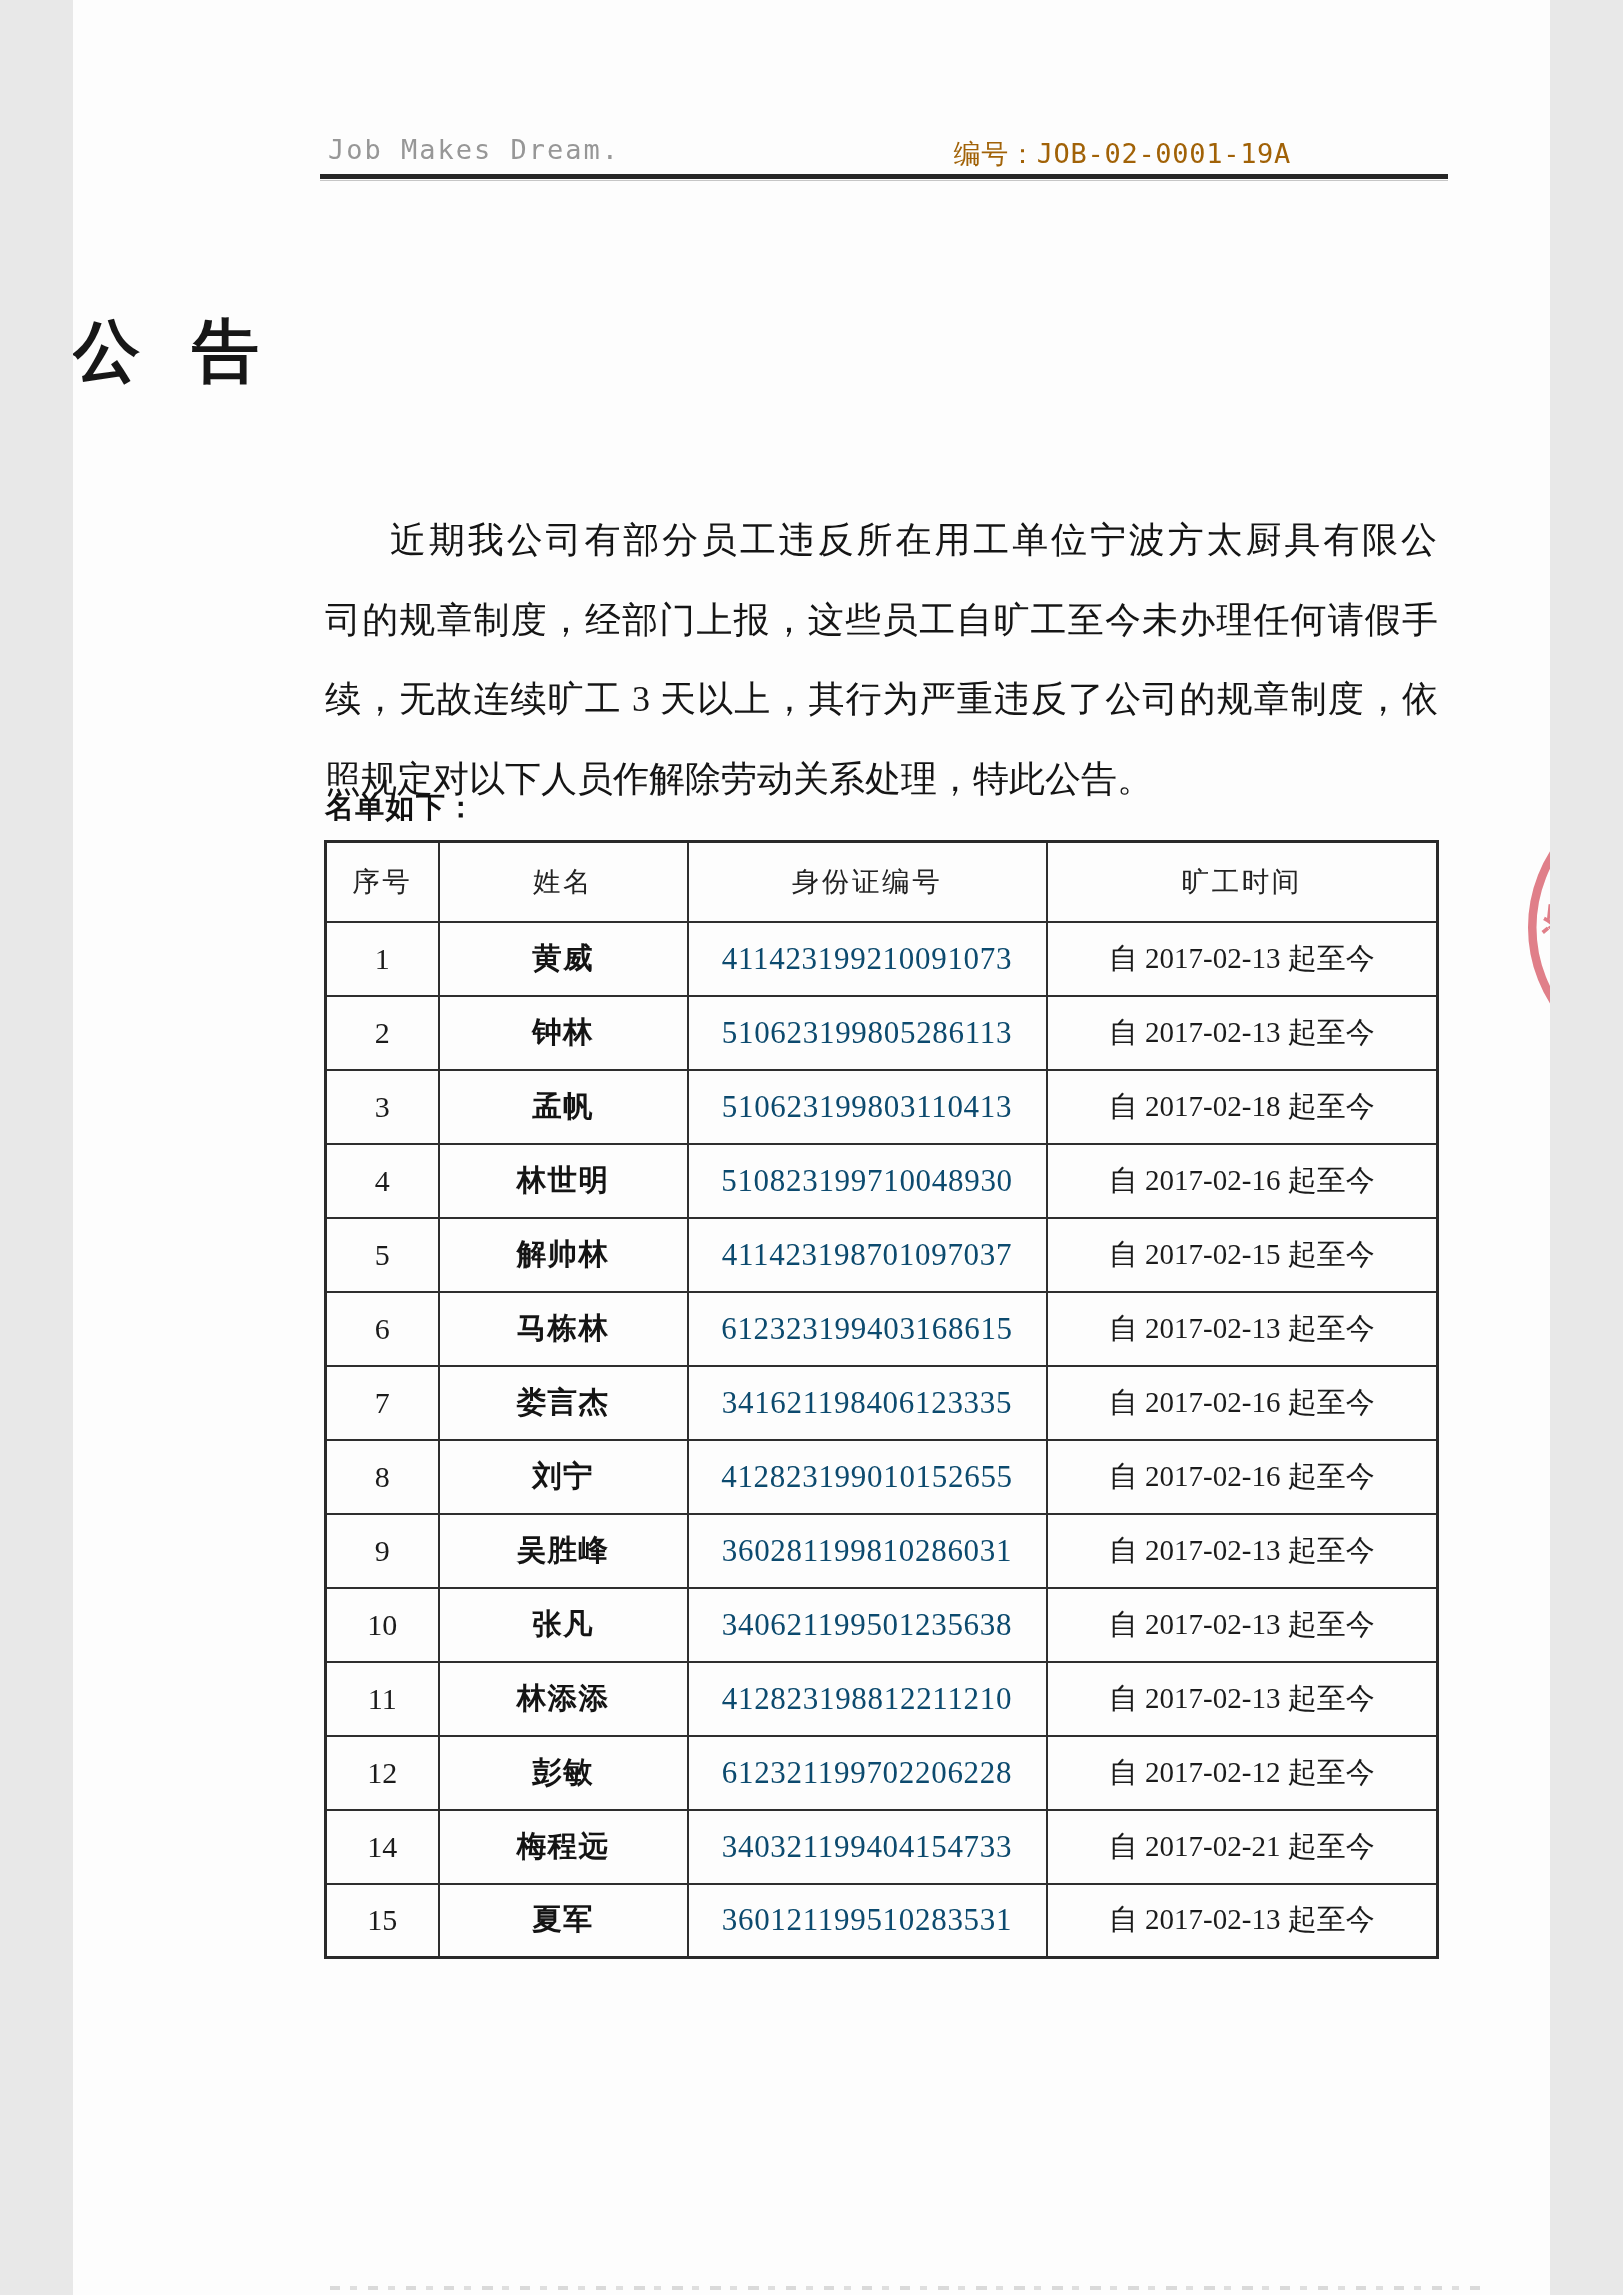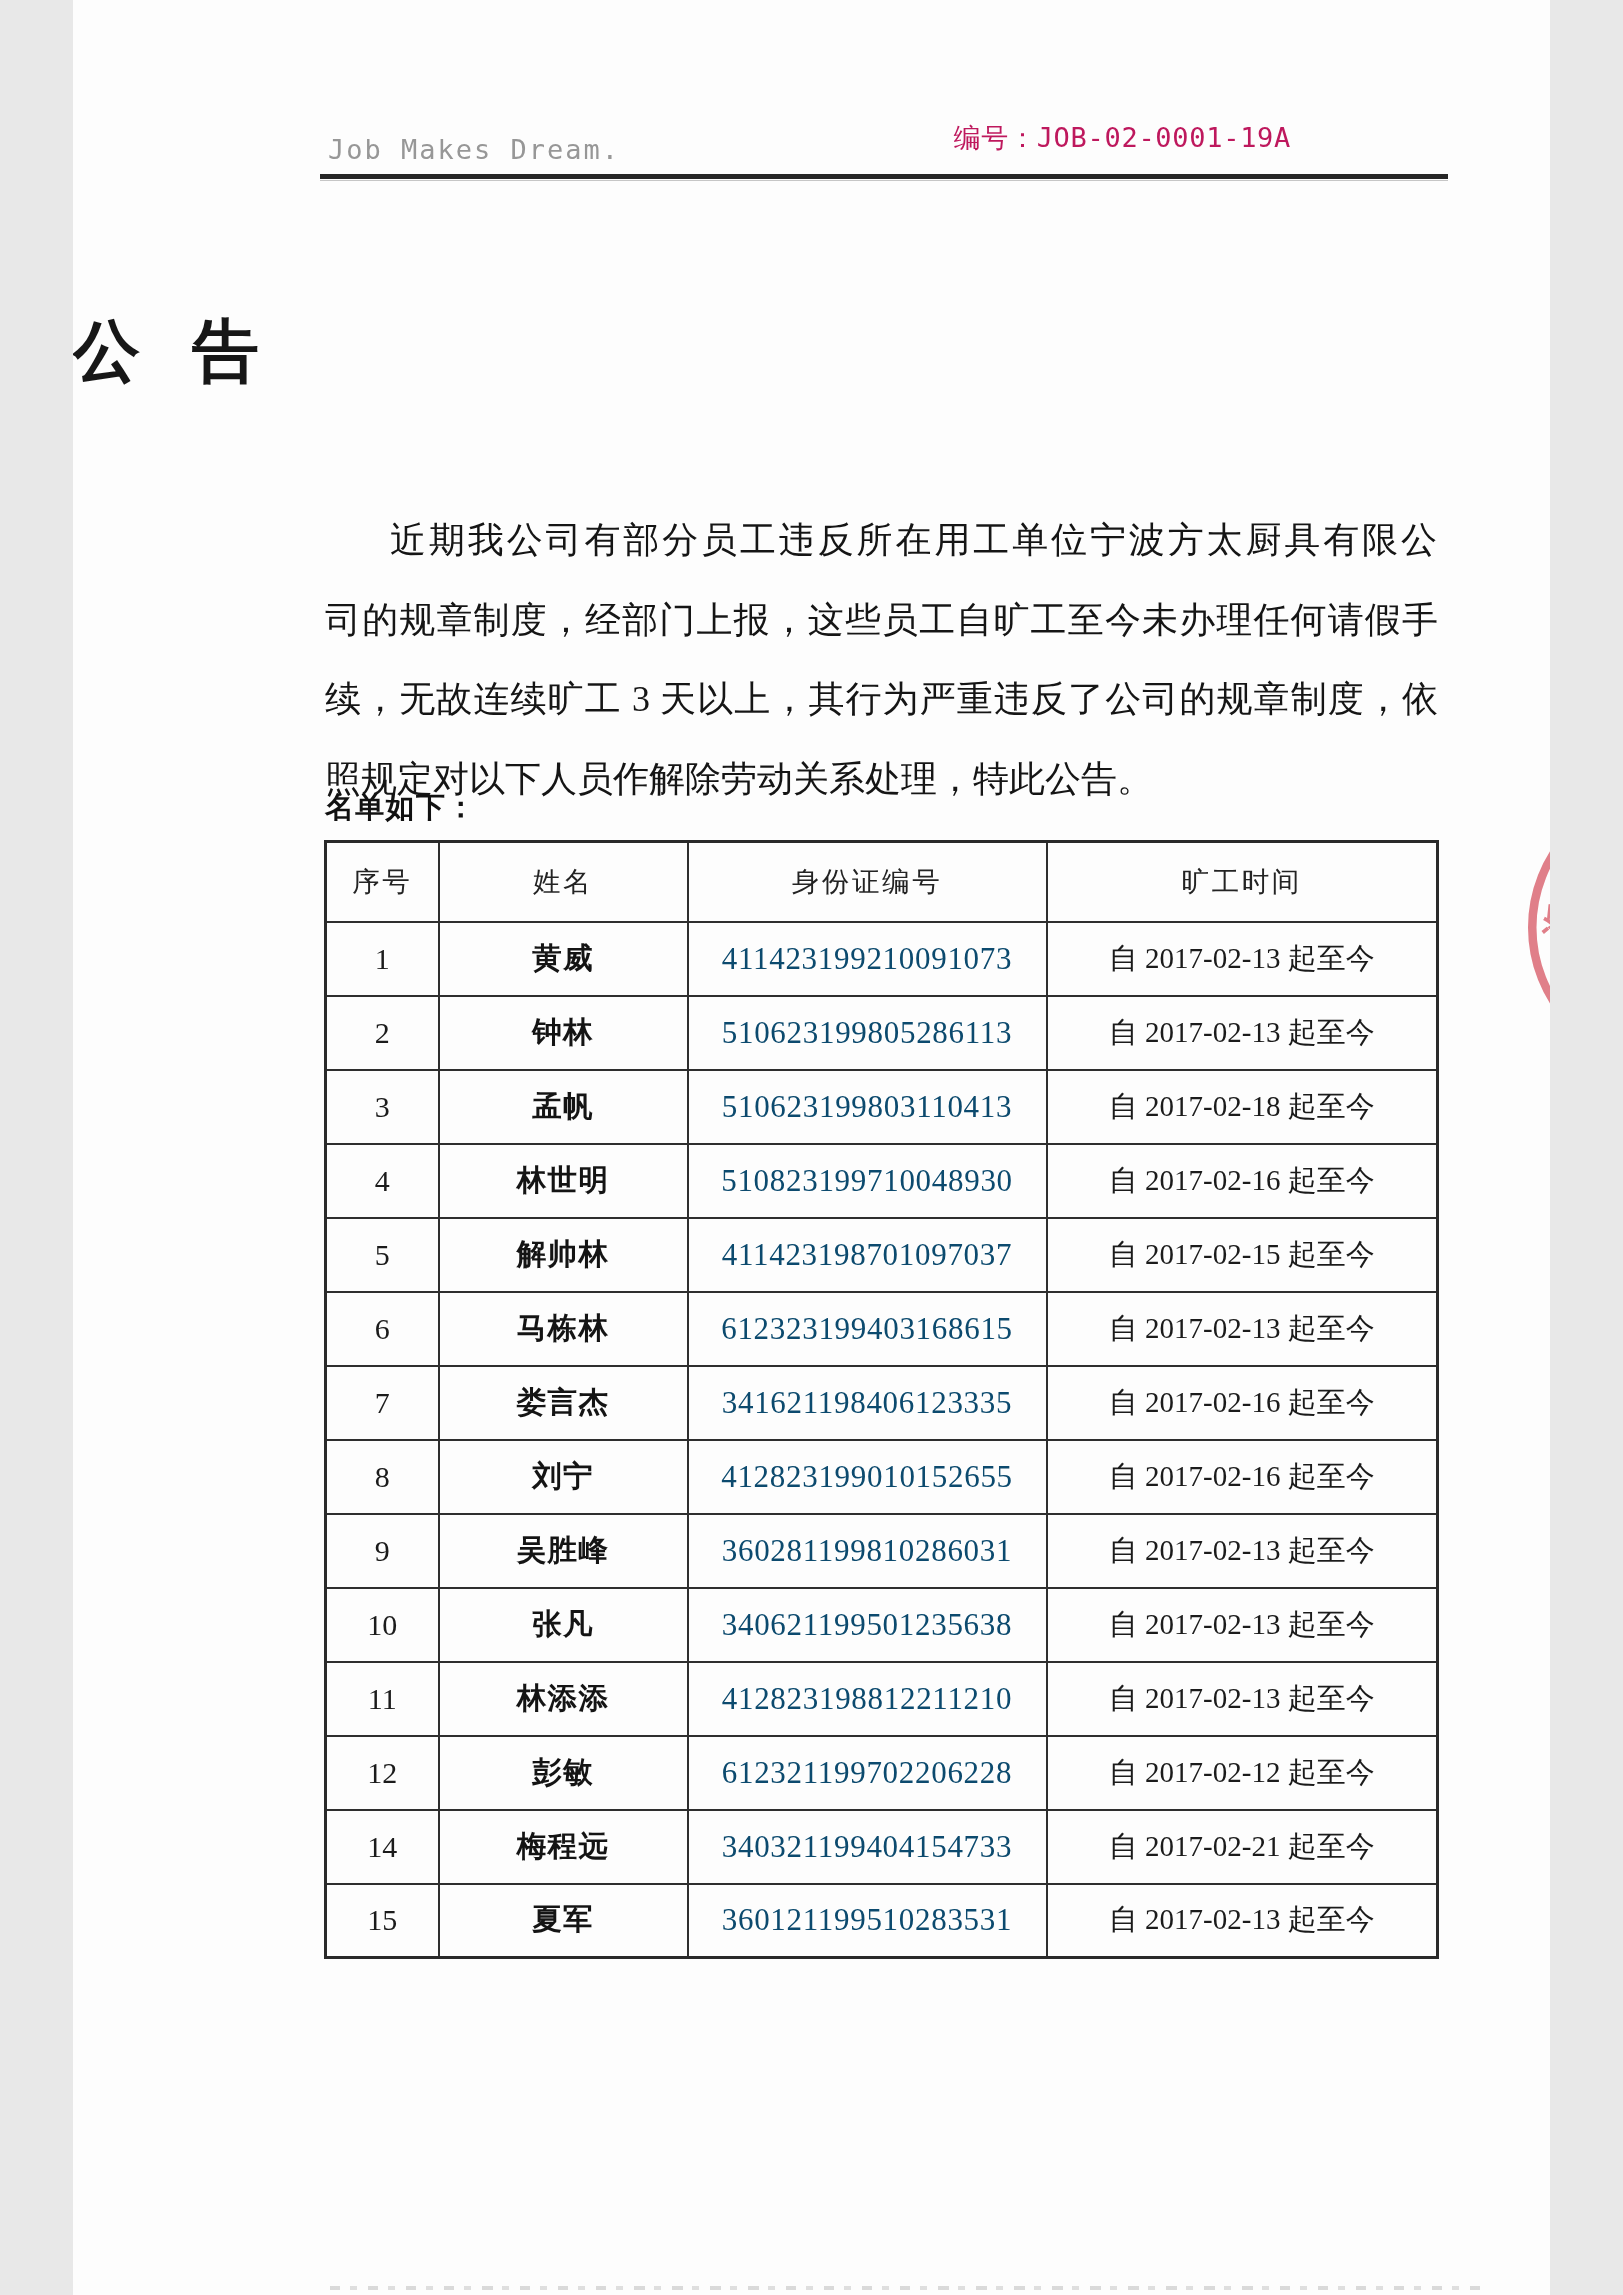--- a/index.html
+++ b/index.html
@@ -13,23 +13,23 @@
     color:#1e1e1e;
   }
 
   
   .hdr-slogan {
     position:absolute; left:255px; top:134px;
     font-family:"DejaVu Sans Mono", monospace;
     font-size:27px; color:#979797; letter-spacing:2px;
   }
   .hdr-docno {
-    position:absolute; right:259px; top:120px;
+    position:absolute; right:259px; top:136px;
     font-family:"DejaVu Sans Mono", monospace;
-    font-size:27px; color:#be185d; letter-spacing:0.7px;
+    font-size:27px; color:#a16207; letter-spacing:0.7px;
   }
   .hdr-rule {
     position:absolute; left:247px; top:174px;
     width:1128px; height:4.6px; background:#262626;
   }
   .hdr-rule::after {
     content:""; position:absolute; left:0; right:0; top:5.9px; height:1.3px;
     background:rgba(130,130,130,.45);
   }
 

